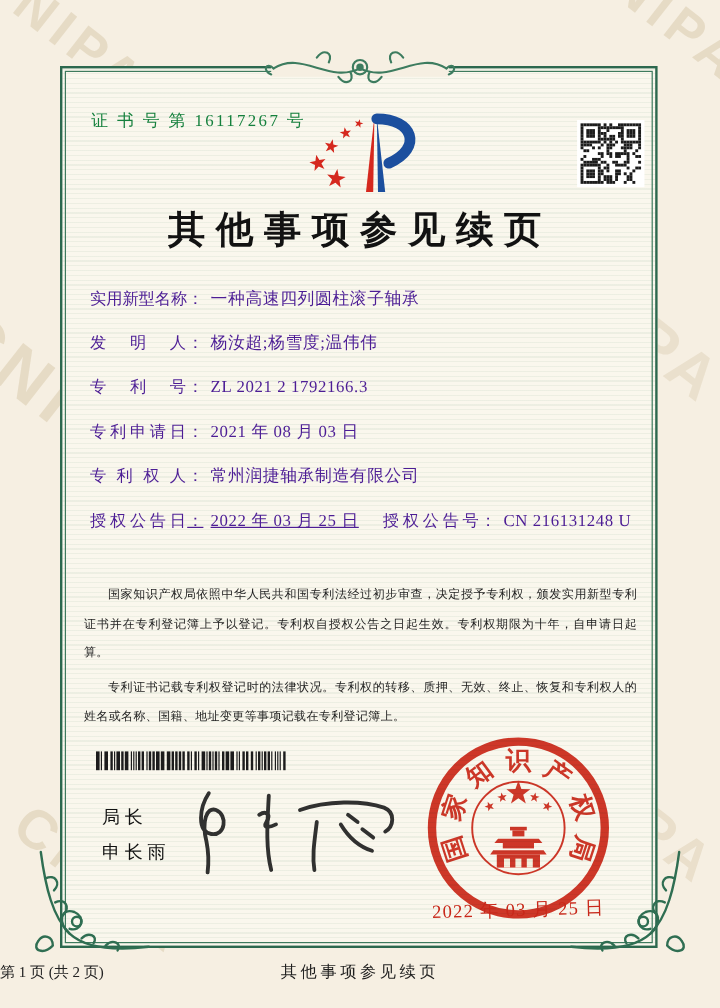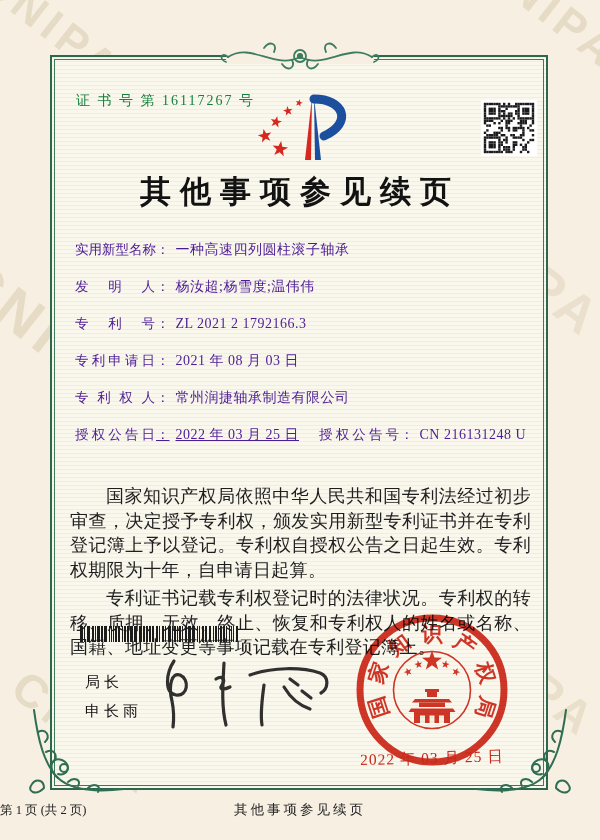--- a/index.html
+++ b/index.html
@@ -32,21 +32,21 @@
 
   .fields{position:absolute;left:75px;top:240px;width:458px;}
   .frow{height:22px;margin-bottom:15px;white-space:nowrap;color:#4c1d95;}
   .flabel{display:inline-block;width:80px;text-align:justify;text-align-last:justify;
           font-size:13.5px;vertical-align:baseline;}
   .fcolon{margin:0 6px 0 1px;font-size:13.5px;}
   .fvalue{font-size:14px;letter-spacing:0.5px;}
   .grant-left{display:inline-block;width:240px;text-decoration:underline;}
 
   .paras{position:absolute;left:70px;top:484px;width:461px;color:#1e1e1e;}
-  .paras p{margin:0 0 4px 0;font-size:18px;line-height:24.5px;text-indent:2em;
+  .paras p{margin:0 0 4px 0;font-size:10px;line-height:24.5px;text-indent:2em;
            text-align:justify;letter-spacing:0.3px;}
 
   .barcode{position:absolute;left:80px;top:626px;width:162px;height:16px;}
 
   .sig-block{position:absolute;left:85px;top:667px;font-family:Liberation Sans, sans-serif;
              font-size:15px;color:#111;letter-spacing:4px;line-height:29px;}
   .signature{position:absolute;left:138px;top:645px;width:215px;height:88px;}
 
   .seal{position:absolute;left:347px;top:605px;width:170px;height:170px;opacity:0.93;mix-blend-mode:multiply;}
   .seal-ch{font-size:21px;font-weight:bold;fill:#cf2a1b;text-anchor:middle;dominant-baseline:central;}

